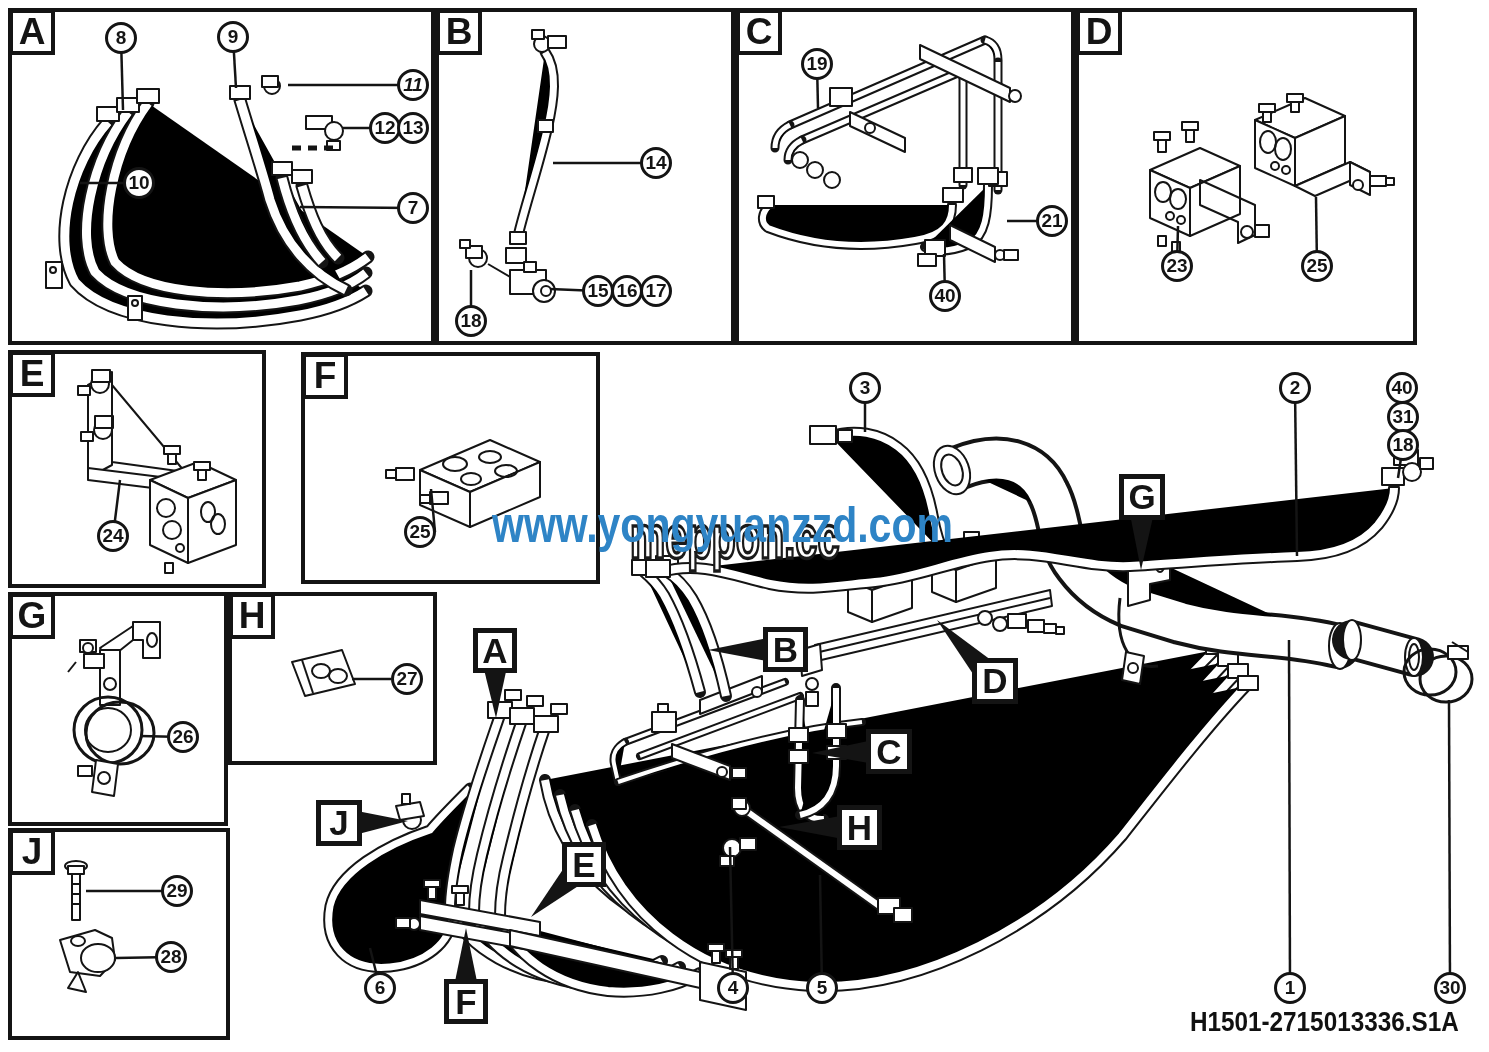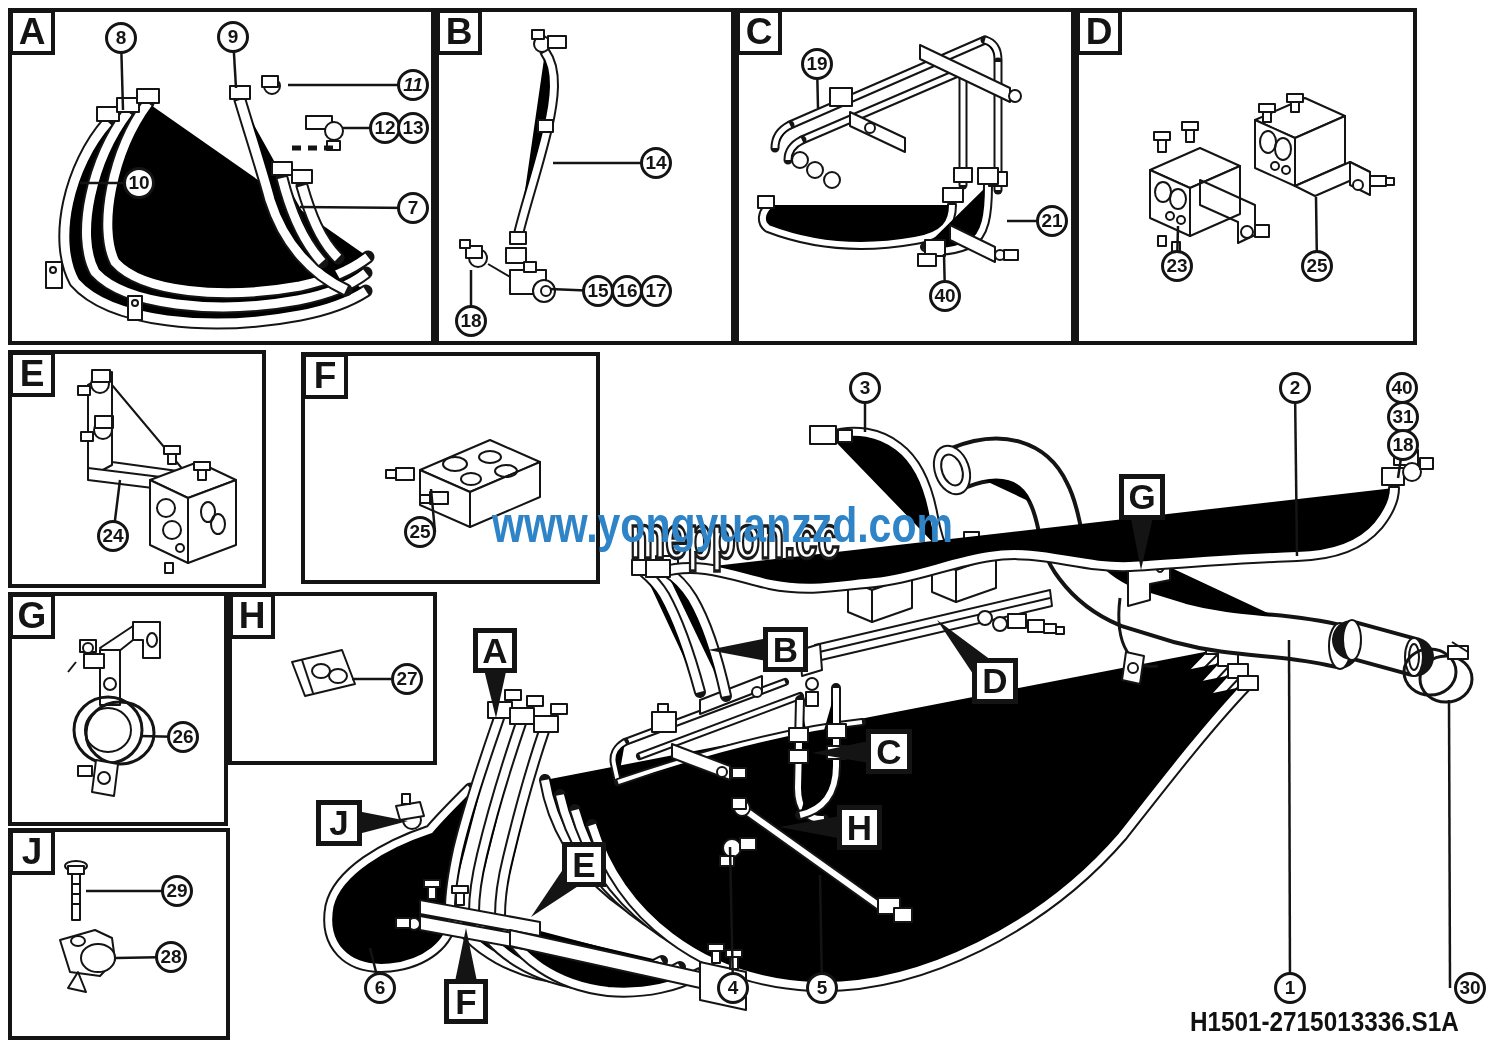--- a/index.html
+++ b/index.html
@@ -488,14 +488,14 @@
     <div class="callout" style="left: 155px; top: 941px;">28</div>
     <div class="callout" style="left: 849px; top: 372px;">3</div>
     <div class="callout" style="left: 1279px; top: 372px;">2</div>
     <div class="callout" style="left: 1386px; top: 372px;">40</div>
     <div class="callout" style="left: 1387px; top: 401px;">31</div>
     <div class="callout" style="left: 1387px; top: 429px;">18</div>
     <div class="callout" style="left: 364px; top: 972px;">6</div>
     <div class="callout" style="left: 717px; top: 972px;">4</div>
     <div class="callout" style="left: 806px; top: 972px;">5</div>
     <div class="callout" style="left: 1274px; top: 972px;">1</div>
-    <div class="callout" style="left: 1434px; top: 972px; margin-left: 20px;">30</div>
+    <div class="callout" style="left: 1434px; top: 972px;">30</div>
   </div>
 
 </body></html>

